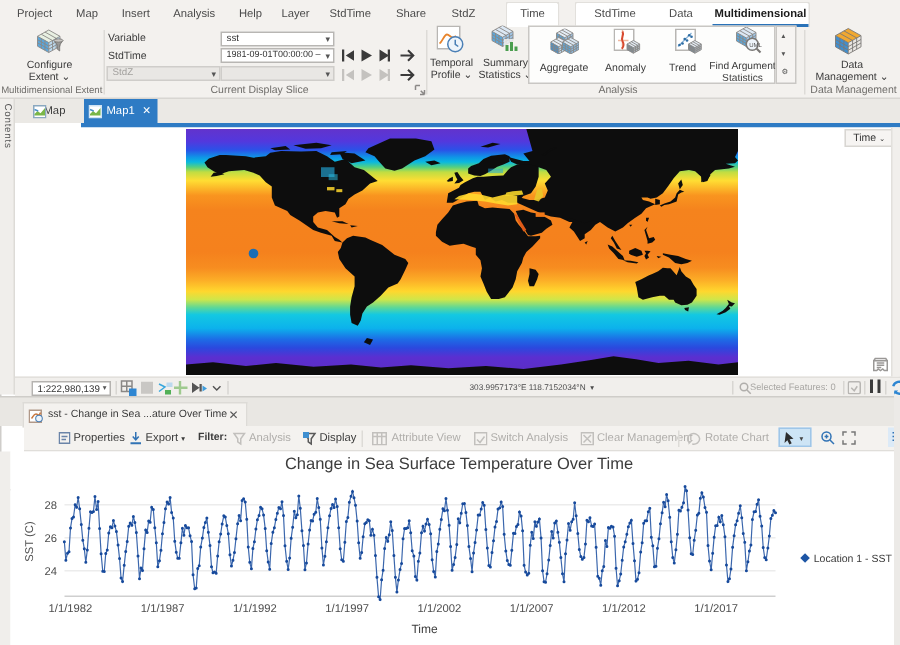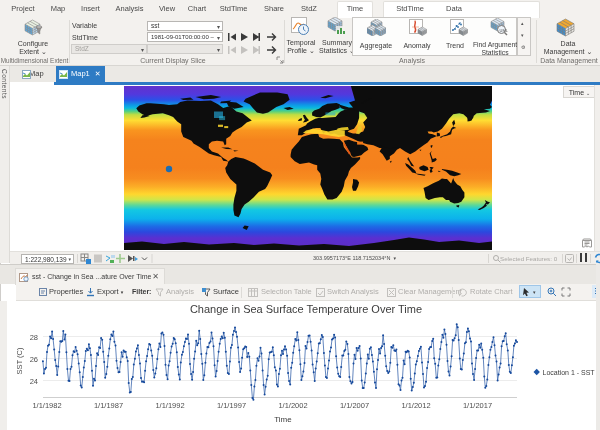--- a/index.html
+++ b/index.html
@@ -40,30 +40,31 @@
 #chart{position:absolute;left:7px;top:300.5px;width:593px;height:129.5px;background:#fff}
 #chartstrip{position:absolute;left:0;top:300.5px;width:7px;height:129.5px;background:#f0eeeb}
 </style></head><body>
 <div id="app">
 
 <div id="tabbar">
  <div class="t" style="left:8px;width:30px">Project</div>
  <div class="t" style="left:47px;width:22px">Map</div>
  <div class="t" style="left:78px;width:25px">Insert</div>
  <div class="t" style="left:112px;width:35px">Analysis</div>
- <div class="t" style="left:156px;width:22px">View</div>
- <div class="t" style="left:187px;width:20px">Chart</div>
+ <div class="t" style="left:156px;width:22px">Help</div>
+ <div class="t" style="left:187px;width:20px">Layer</div>
  <div class="t" style="left:216px;width:35px">StdTime</div>
  <div class="t" style="left:261px;width:26px">Share</div>
  <div class="t" style="left:297px;width:24px">StdZ</div>
  <div class="ctxbox" style="left:337px;width:36px"></div>
  <div class="ctxbox" style="left:383px;width:157px"></div>
  <div class="t" style="left:340px;width:30px">Time</div>
  <div class="t" style="left:386px;width:48px">StdTime Layer</div>
  <div class="t" style="left:442px;width:24px">Data</div>
+ <div class="t" id="mdim" style="left:474px;width:66px">Multidimensional</div>
 </div>
 
 <div id="ribbon">
  <div class="bigbtn" style="left:10px;top:22px;width:46px">Configure<br>Extent ⌄</div>
  <div class="glabel" style="left:0px;width:69px;font-size:6.4px">Multidimensional Extent</div>
  <div class="gsep" style="left:69px"></div>
  <div class="rlabel" style="left:72px;top:4px">Variable</div>
  <div class="rlabel" style="left:72px;top:15.5px">StdTime</div>
  <div class="combo dis" style="left:71px;top:26px;width:76px;height:10px">StdZ<span class="ca">▾</span></div>
  <div class="combo" style="left:147px;top:2.5px;width:76px;height:10px">sst<span class="ca">▾</span></div>
@@ -400,27 +401,27 @@
 <div class="tbi" style="left:81px">Export <span style="font-size:5px">▾</span></div>
 <div class="tbi" style="left:116px;font-weight:bold;font-size:7px">Filter:</div>
 <svg class="abs" style="left:139px;top:4px" width="9" height="9" viewBox="0 0 9 9">
         <path d="M1 1h7L5.5 4.5V8L3.5 6.5V4.5Z" fill="none" stroke="#c2c0bd"></path>
       </svg>
 <div class="tbi dis" style="left:150px">Analysis</div>
 <svg class="abs" style="left:186px;top:4px" width="9" height="9" viewBox="0 0 9 9">
         <path d="M1 1h7L5.5 4.5V8L3.5 6.5V4.5Z" fill="none" stroke="#5a5a5a"></path>
         <rect x="0" y="0" width="4" height="4" fill="#3f8fd0"></rect>
       </svg>
-<div class="tbi" style="left:197px">Surface</div>
+<div class="tbi" style="left:197px">Display</div>
 <div class="abs" style="left:225px;top:3px;width:1px;height:11px;background:#dddbd7"></div>
 <svg class="abs" style="left:232px;top:4px" width="10" height="9" viewBox="0 0 10 9">
         <rect x=".5" y=".5" width="9" height="8" fill="none" stroke="#c2c0bd"></rect>
         <path d="M.5 3h9M3.5 .5v8M6.5 .5v8" stroke="#c2c0bd"></path>
       </svg>
-<div class="tbi dis" style="left:245px">Selection Table</div>
+<div class="tbi dis" style="left:245px">Attribute View</div>
 <svg class="abs" style="left:300px;top:4px" width="9" height="9" viewBox="0 0 9 9">
         <rect x=".5" y=".5" width="8" height="8" fill="none" stroke="#c2c0bd"></rect>
         <path d="M2 5l2 2 3-4" stroke="#c2c0bd" fill="none"></path>
       </svg>
 <div class="tbi dis" style="left:311px">Switch Analysis</div>
 <svg class="abs" style="left:371px;top:4px" width="9" height="9" viewBox="0 0 9 9">
         <rect x=".5" y=".5" width="8" height="8" fill="none" stroke="#c2c0bd"></rect>
         <path d="M2 2l5 5M7 2L2 7" stroke="#c2c0bd"></path>
       </svg>
 <div class="tbi dis" style="left:382px">Clear Management</div>

